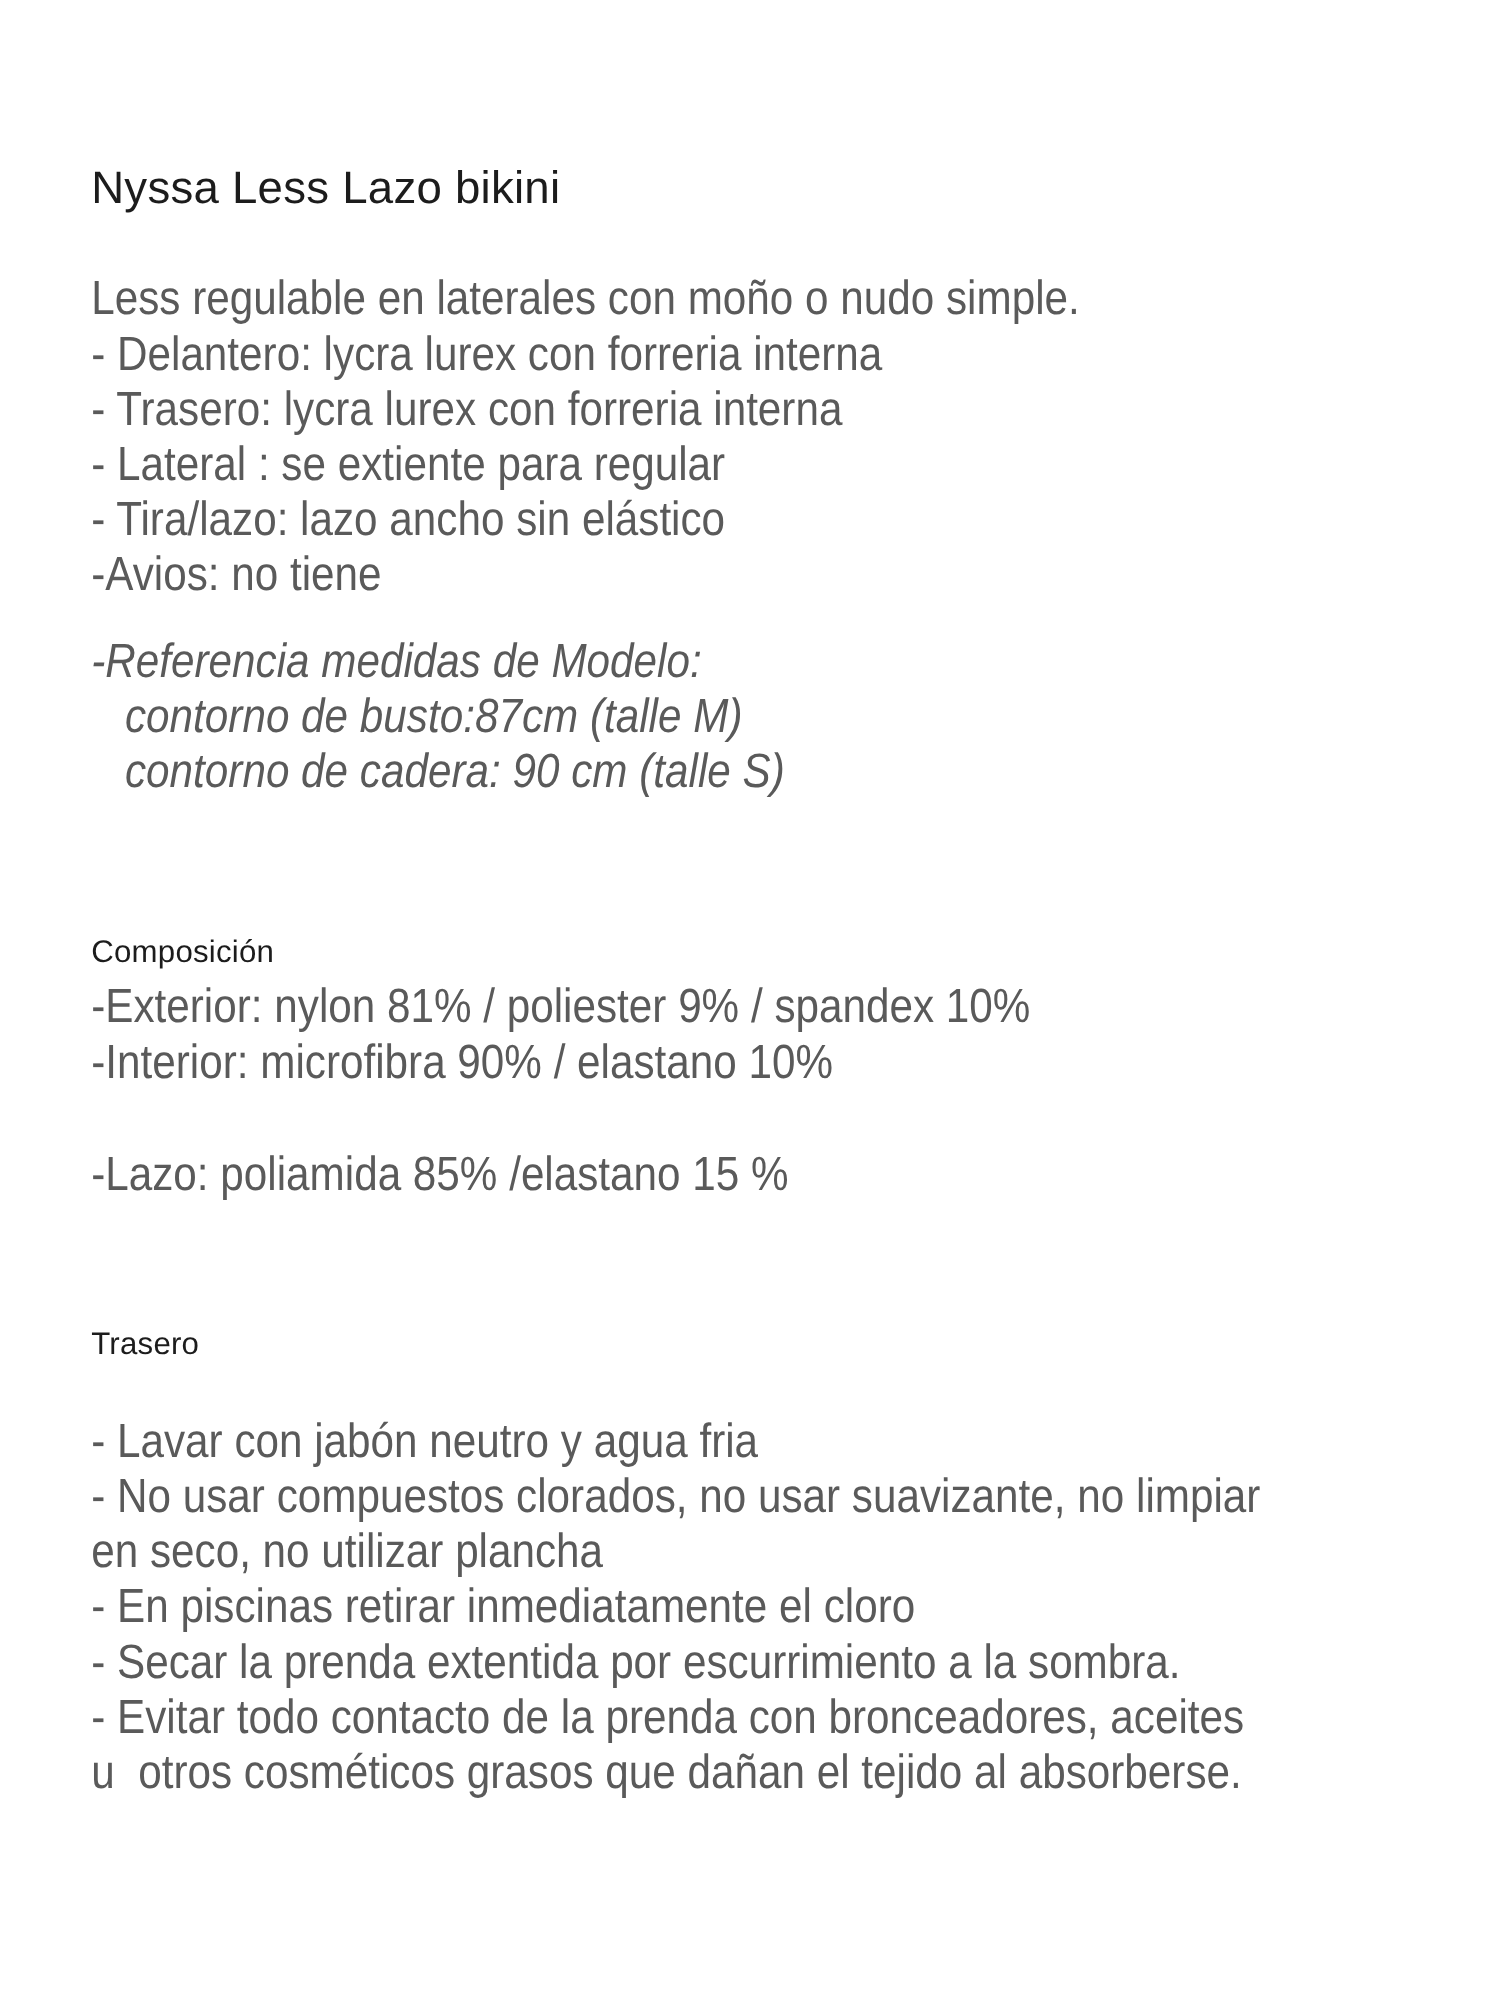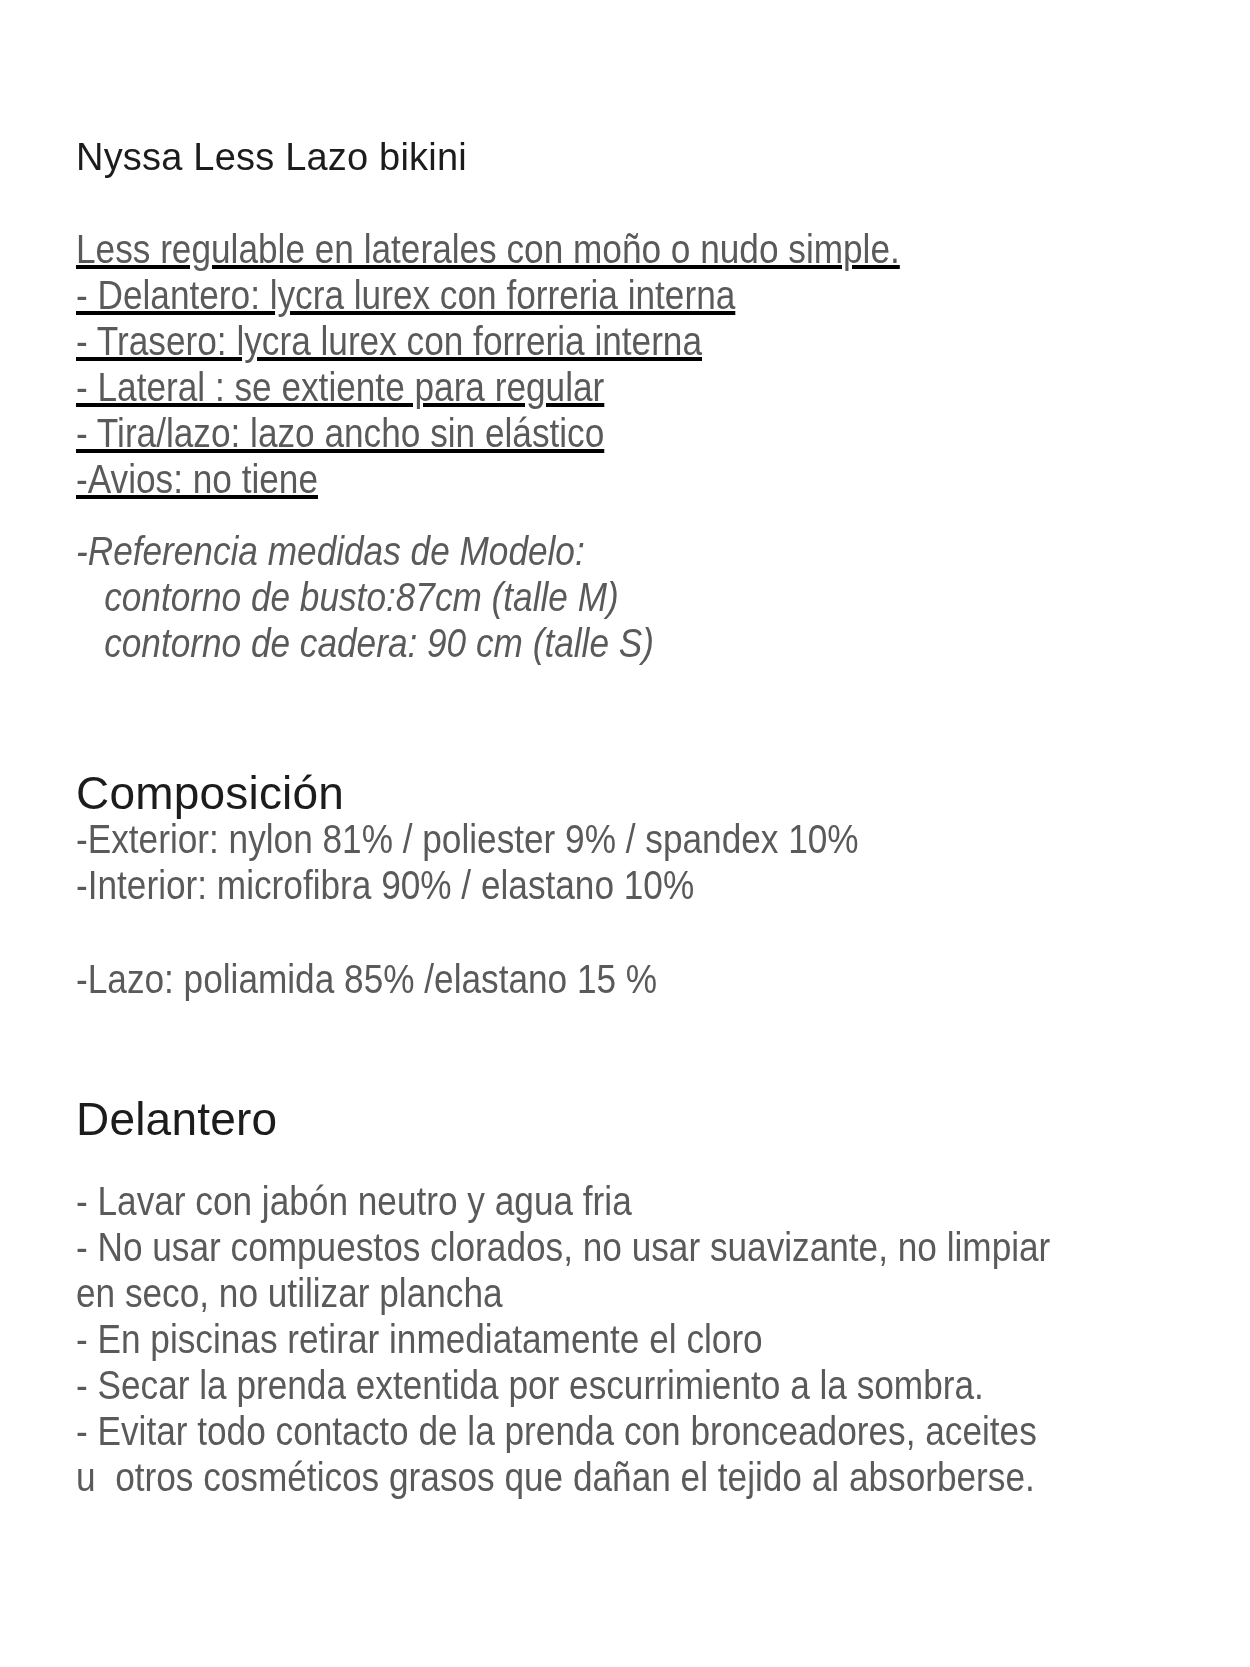--- a/index.html
+++ b/index.html
@@ -35,29 +35,29 @@
     padding-left: 32px;
   }
   .title-line {
     font-size: 38px;
     line-height: 46px;
     color: #1c1c1c;
     white-space: pre;
     letter-spacing: 0.2px;
   }
   .heading-line {
-    font-size: 46px;
+    font-size: 26px;
     line-height: 46px;
     color: #1c1c1c;
     white-space: pre;
     letter-spacing: 0.2px;
   }
   
   .block-title        { margin-top: 134px; }
-  .block-description  { margin-top: 46px; text-decoration: underline; }
+  .block-description  { margin-top: 46px; }
   .block-modelref     { margin-top: 26px; }
   .block-comp-head    { margin-top: 104px; }
   .block-comp-lines   { }
   .block-lazo         { margin-top: 48px; }
   .block-care-head    { margin-top: 94px; }
   .block-care-lines   { margin-top: 36px; }
 </style>
 </head>
 <body>
 
@@ -82,21 +82,21 @@
 
   <div class="heading-line block-comp-head">Composición</div>
 
   <div class="block-comp-lines">
     <div class="line">-Exterior: nylon 81% / poliester 9% / spandex 10%</div>
     <div class="line">-Interior: microfibra 90% / elastano 10%</div>
   </div>
 
   <div class="line block-lazo">-Lazo: poliamida 85% /elastano 15 %</div>
 
-  <div class="heading-line block-care-head">Delantero</div>
+  <div class="heading-line block-care-head">Trasero</div>
 
   <div class="block-care-lines">
     <div class="line">- Lavar con jabón neutro y agua fria</div>
     <div class="line">- No usar compuestos clorados, no usar suavizante, no limpiar</div>
     <div class="line">en seco, no utilizar plancha</div>
     <div class="line">- En piscinas retirar inmediatamente el cloro</div>
     <div class="line">- Secar la prenda extentida por escurrimiento a la sombra.</div>
     <div class="line">- Evitar todo contacto de la prenda con bronceadores, aceites</div>
     <div class="line">u  otros cosméticos grasos que dañan el tejido al absorberse.</div>
   </div>

